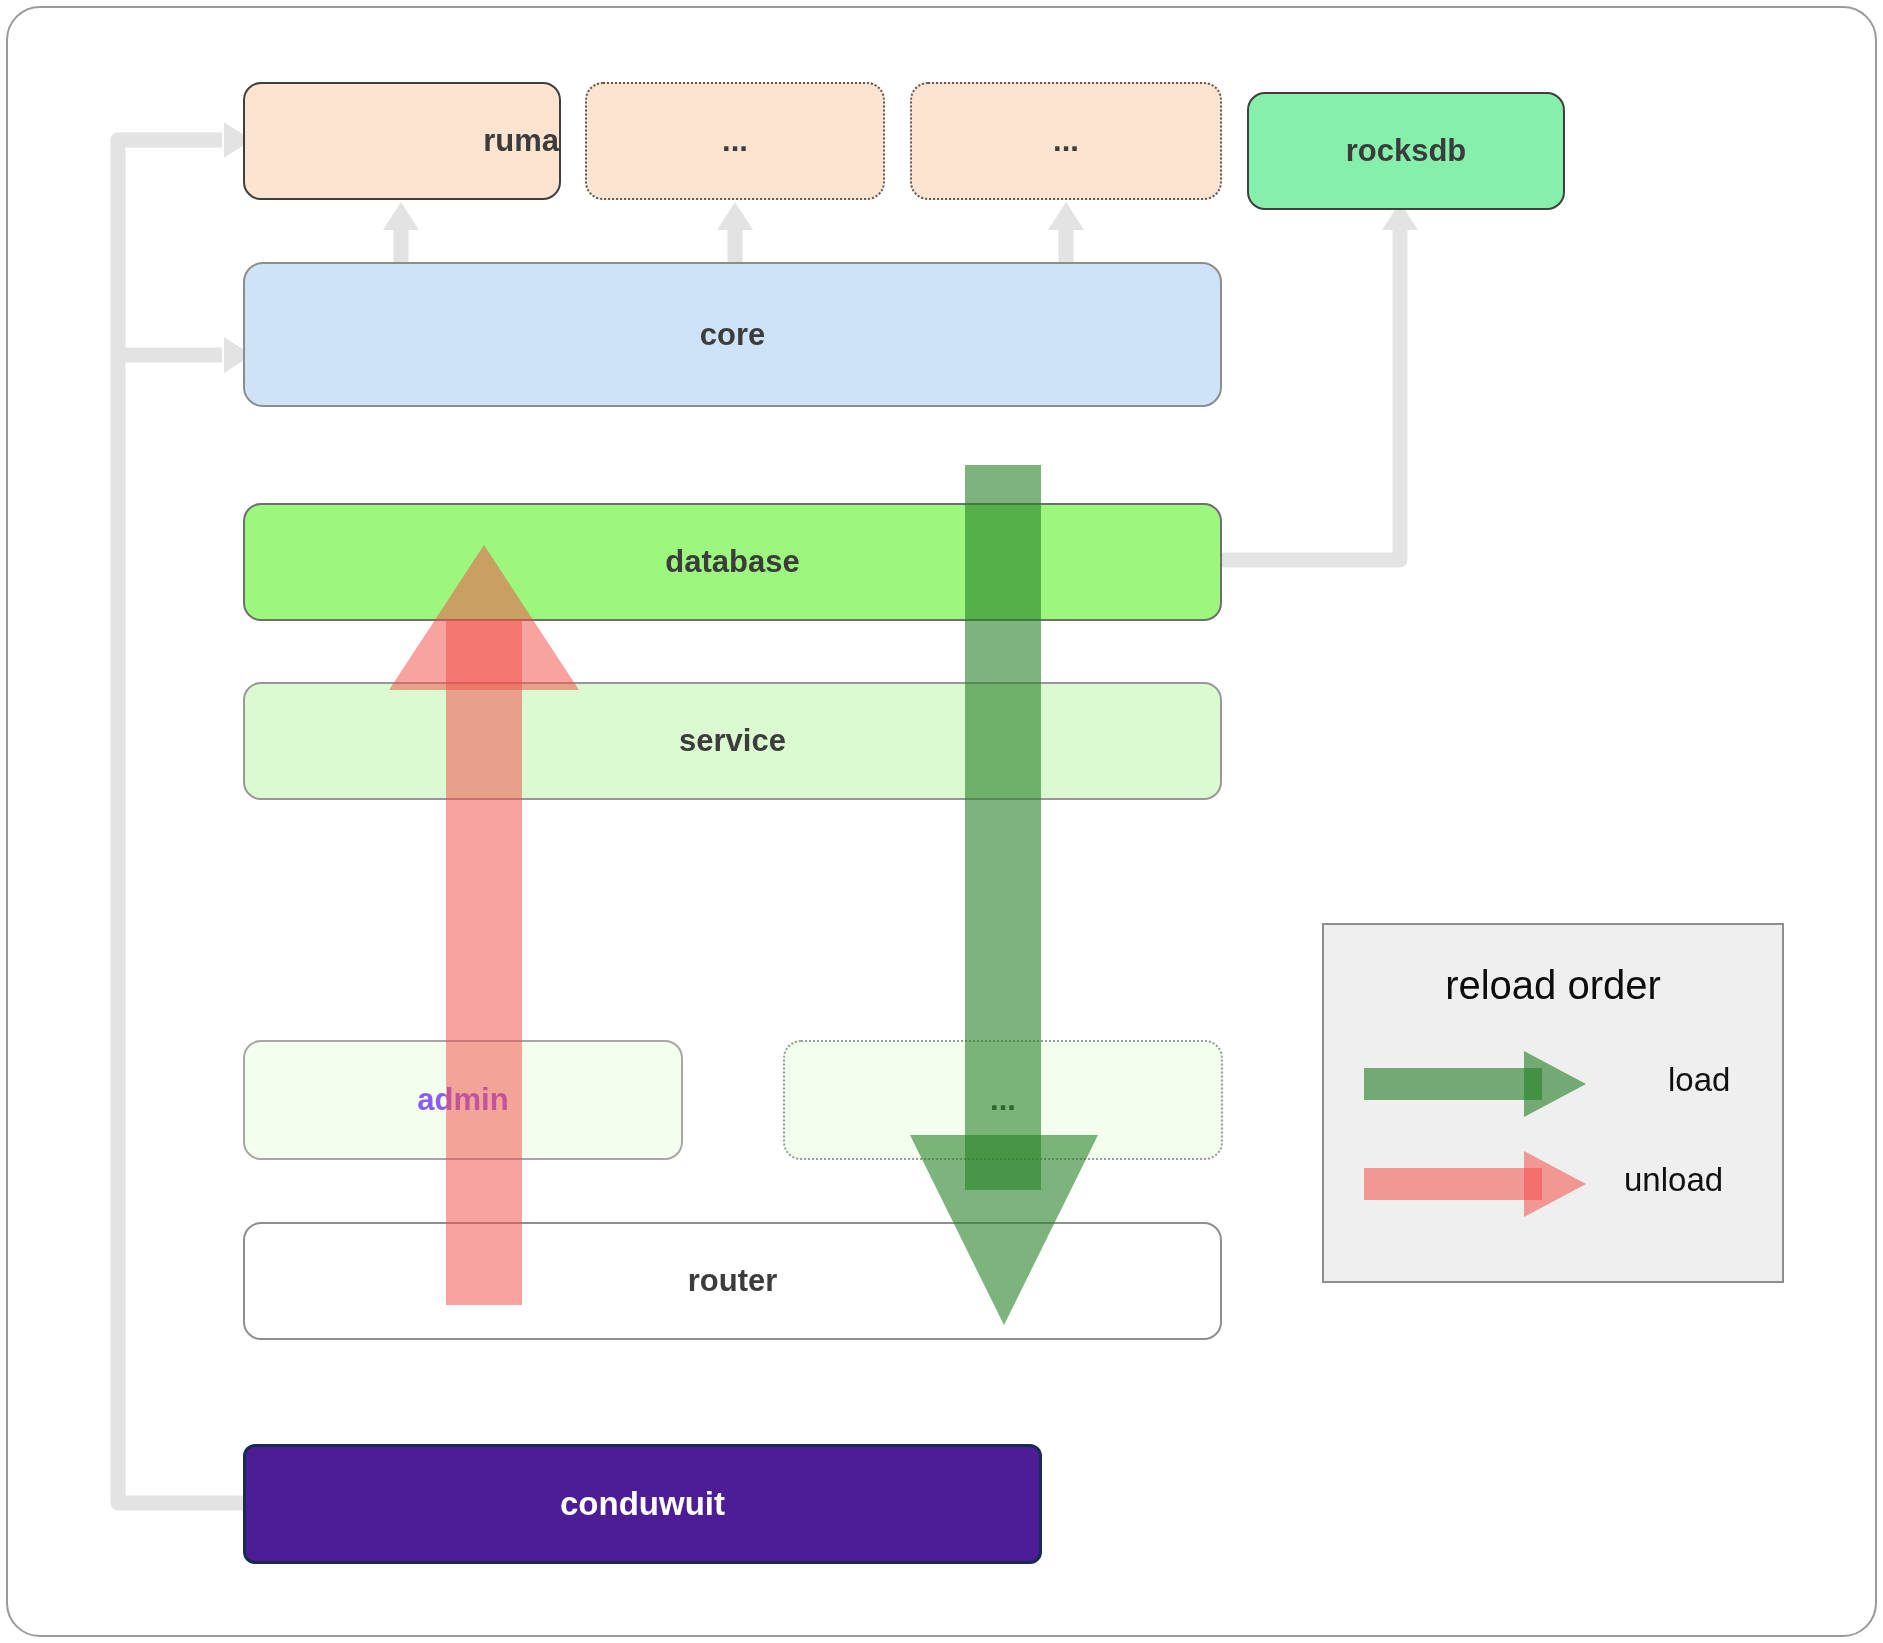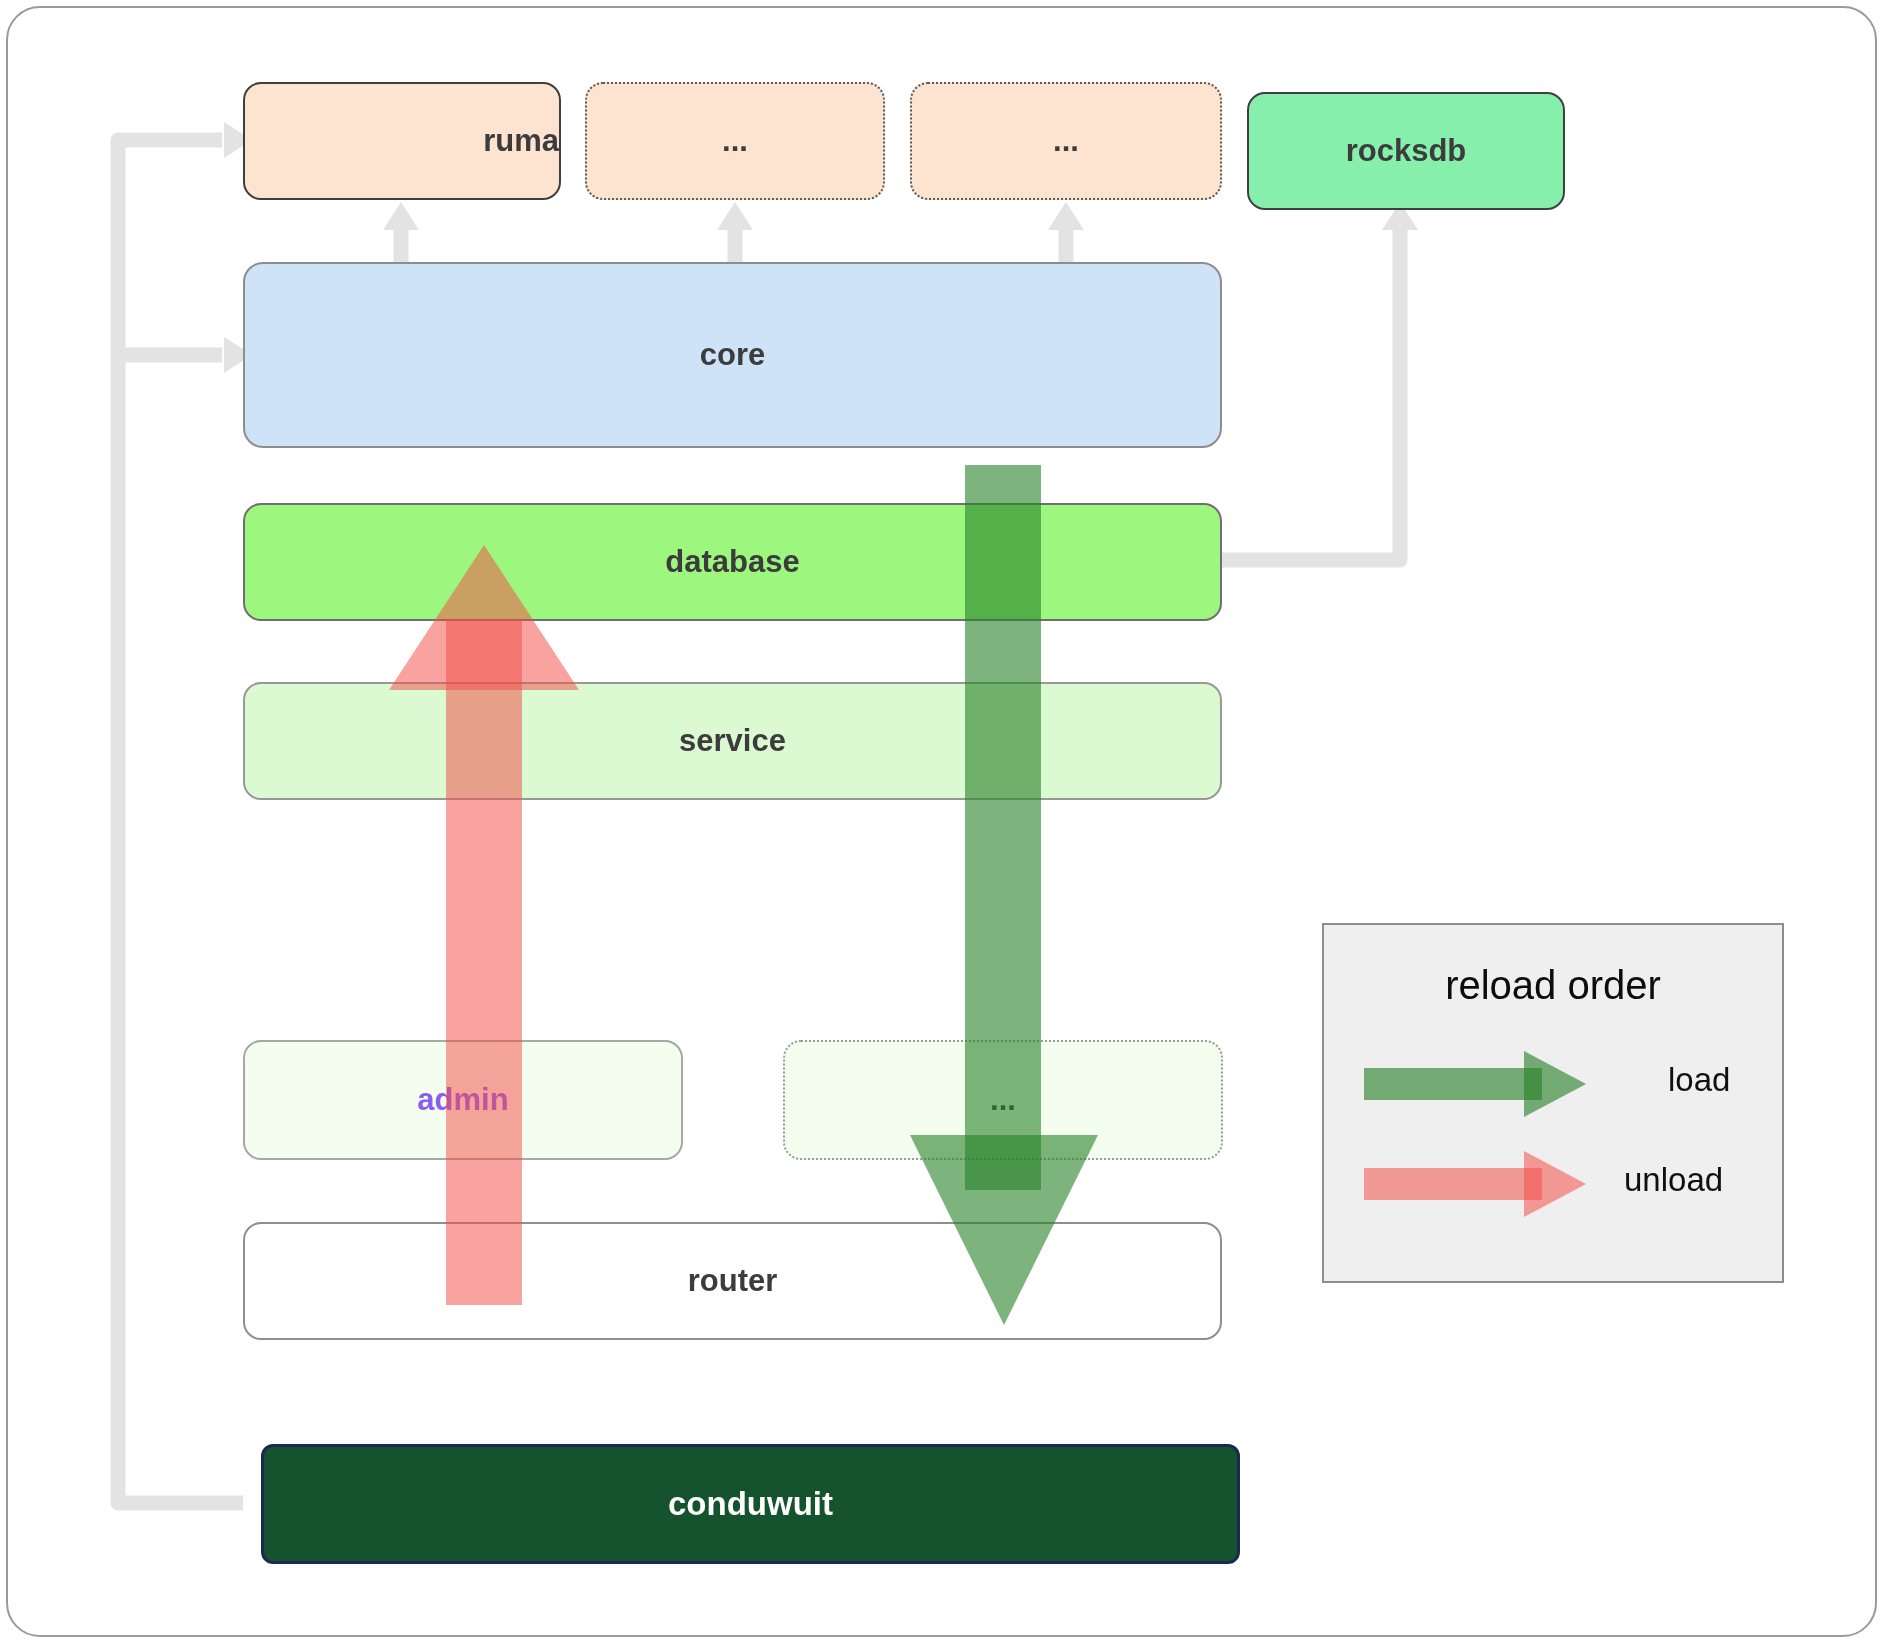--- a/index.html
+++ b/index.html
@@ -18,28 +18,28 @@
     position:absolute;
     display:flex;align-items:center;justify-content:center;
     font-size:31px;font-weight:600;color:#3c3c3c;
     box-sizing:border-box;border-radius:18px;
     z-index:1;
   }
   .b-ruma    {left:243px; top:82px;  width:318px; height:118px; background:#fce4d1; border:2.5px solid #3f3f3f;justify-content:flex-end;}
   .b-dep1    {left:585px; top:82px;  width:300px; height:118px; background:#fce4d1; border:2.5px dotted #5a5a5a;}
   .b-dep2    {left:910px; top:82px;  width:312px; height:118px; background:#fce4d1; border:2.5px dotted #5a5a5a;}
   .b-rocksdb {left:1247px;top:92px;  width:318px; height:118px; background:#86efac; border:2.5px solid #3f3f3f;}
-  .b-core    {left:243px; top:262px; width:979px; height:186px; background:#cfe3f8; border:2px solid #8d8d8d; border-radius:20px;}
+  .b-core    {left:243px; top:262px; width:979px; height:145px; background:#cfe3f8; border:2px solid #8d8d8d; border-radius:20px;}
   .b-database{left:243px; top:503px; width:979px; height:118px; background:#9df77e; border:2px solid #6f6f6f;}
   .b-service {left:243px; top:682px; width:979px; height:118px; background:#dcfad2; border:2px solid #989898;}
   .b-api     {left:243px; top:861px; width:979px; height:118px; background:#eafde3; border:2px solid #ababab;}
   .b-admin   {left:243px; top:1040px;width:440px; height:120px; background:#f4feef; border:2px solid #a7a7a7; color:#8b5cf6;}
   .b-more    {left:783px; top:1040px;width:440px; height:120px; background:#f4feef; border:2px dotted #9a9a9a;}
   .b-router  {left:243px; top:1222px;width:979px; height:118px; background:#ffffff; border:2px solid #8f8f8f;}
-  .b-conduwuit{left:261px;top:1444px;width:979px; height:120px; background:#14532d; border:3px solid #1b2a52;
+  .b-conduwuit{left:243px;top:1444px;width:799px; height:120px; background:#4c1d95; border:3px solid #1b2a52;
                color:#ffffff;font-weight:700;font-size:33px;border-radius:12px;}
   svg.layer{position:absolute;left:0;top:0;pointer-events:none;}
   #gray-arrows{z-index:0;}
   #flow-arrows{z-index:2;}
   .legend{
     position:absolute;left:1322px;top:923px;width:462px;height:360px;
     background:#efefef;border:2px solid #8d8d8d;box-sizing:border-box;
     z-index:1;
   }
   .legend-title{

